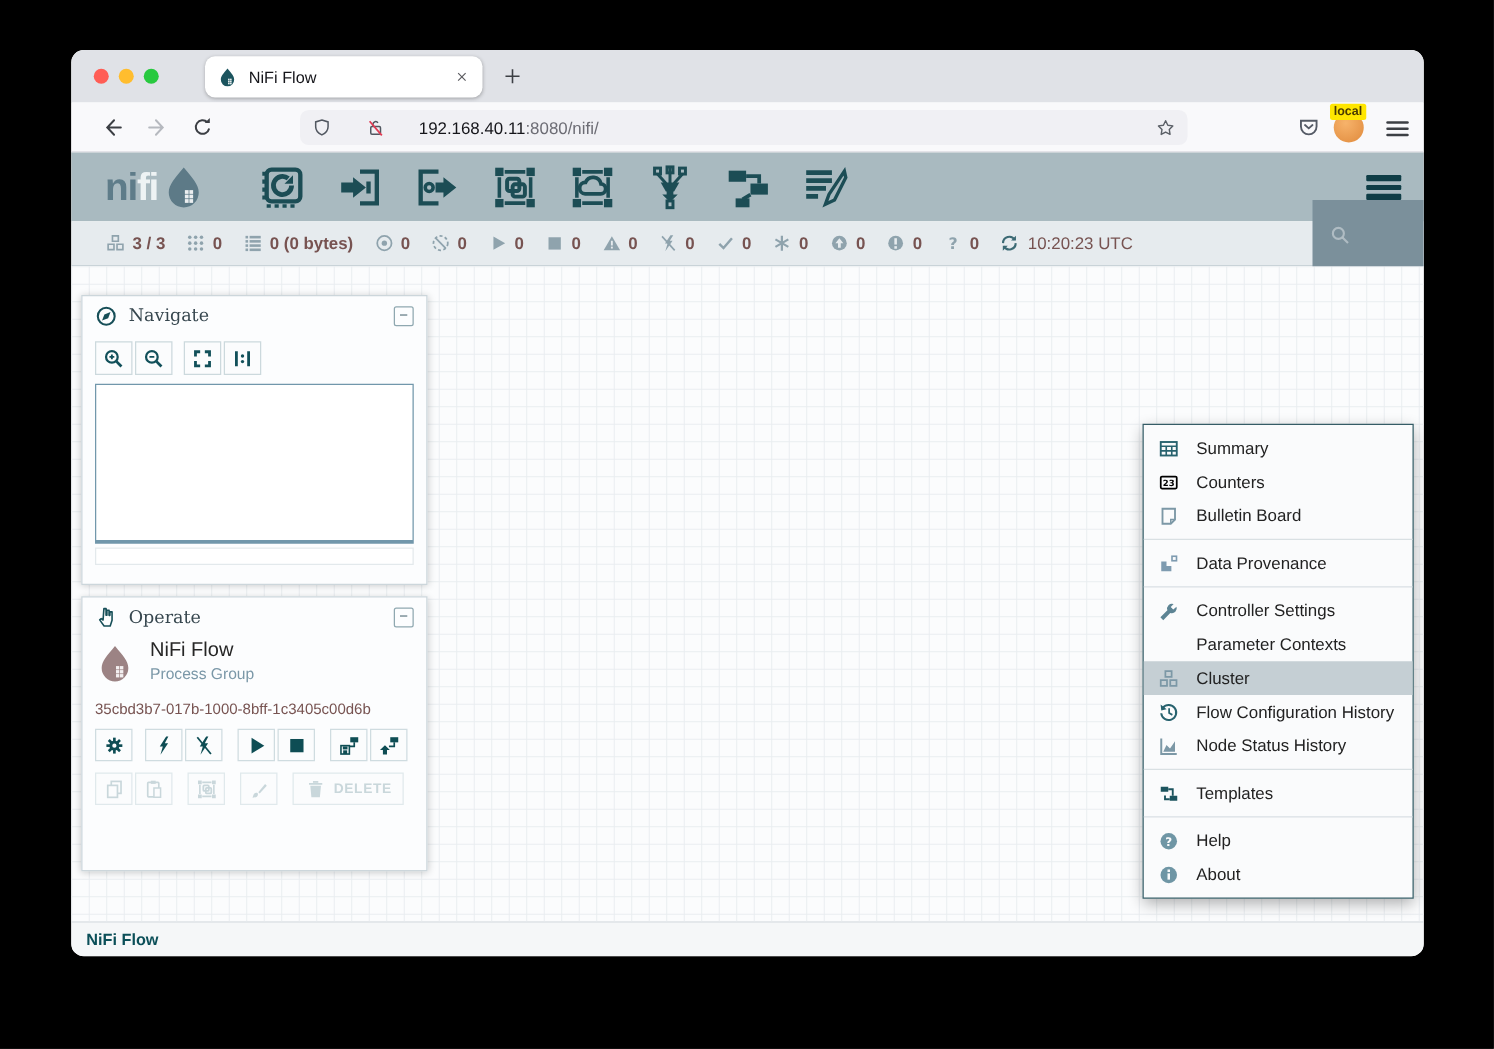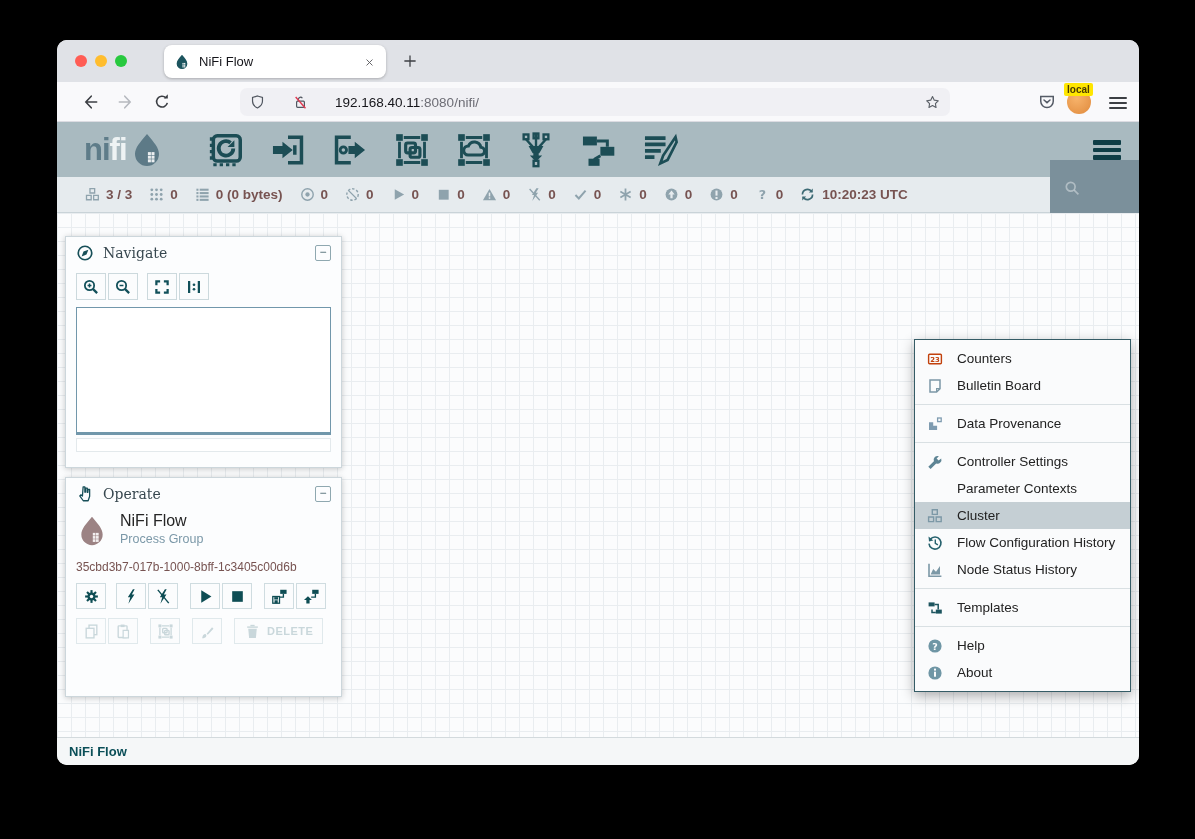--- a/index.html
+++ b/index.html
@@ -53,21 +53,21 @@
   .nf-menu-btn i { display:block; height:4.6px; background:#0f3d46; margin:3px 0; border-radius:1px; }
 
   
   .statusbar { height:36px; background:#e6ebee; border-bottom:1px solid #c9d3d8; display:flex;
     align-items:center; padding:0 28px; color:#8fa3ad; flex:none; position:relative; }
   .sitem { display:flex; align-items:center; margin-right:17px; flex:none; }
   .sicon { width:15px; height:15px; display:block; }
   .sval { margin-left:6px; font-weight:bold; font-size:13.5px; color:#775351; white-space:nowrap; }
   .srefresh { display:flex; align-items:center; flex:none; cursor:pointer; }
   .srefresh .sicon { color:#3c6a74; }
-  .stime { margin-left:7px; font-weight:bold; font-size:13.5px; color:#775351; white-space:nowrap; }
+  .stime { margin-left:7px; font-weight:normal; font-size:13.5px; color:#775351; white-space:nowrap; }
   .search-strip { position:absolute; right:0; top:120px; width:89px; height:53px; background:#7b909b; z-index:5; }
   .search-strip .sicon { position:absolute; left:14px; top:20px; width:16px; height:16px; color:rgba(255,255,255,.4); }
 
   
   .canvas { flex:1; position:relative; background-color:#fbfcfd;
     background-image:linear-gradient(#e9edf0 1px, transparent 1px),
                      linear-gradient(90deg, #e9edf0 1px, transparent 1px);
     background-size:14px 14px; }
 
   
@@ -591,21 +591,30 @@
                 </svg>
               </span>
               <span class="dlabel">DELETE</span>
             </div>
           </div>
         </div>
     </div>
 
     <div class="gmenu" id="global-menu">
         <div class="mi">
-          <span class="ic" style="color:#c2410c">
+          <span class="ic" style="color:#27626e">
+            <svg viewBox="0 0 16 16" xmlns="http://www.w3.org/2000/svg" width="100%" height="100%">
+              <rect x="1.6" y="2.6" width="12.8" height="10.8" fill="none" stroke="currentColor" stroke-width="1.5"></rect>
+              <path d="M1.6 6h12.8M6 6v7.4m4.4-7.4v7.4M1.6 9.7h12.8" stroke="currentColor" stroke-width="1.3" fill="none"></path>
+            </svg>
+          </span>
+          <span>Summary</span>
+        </div>
+        <div class="mi">
+          <span class="ic" style="color:#000000">
             <svg viewBox="0 0 16 16" xmlns="http://www.w3.org/2000/svg" width="100%" height="100%">
               <rect x="1.6" y="3.2" width="12.8" height="9.6" rx="1" fill="none" stroke="currentColor" stroke-width="1.4"></rect>
               <text x="8" y="10.8" font-family="DejaVu Sans, sans-serif" font-size="6.8" font-weight="bold" text-anchor="middle" fill="currentColor">23</text>
             </svg>
           </span>
           <span>Counters</span>
         </div>
         <div class="mi">
           <span class="ic" style="color:#7c98a6">
             <svg viewBox="0 0 16 16" xmlns="http://www.w3.org/2000/svg" width="100%" height="100%">

